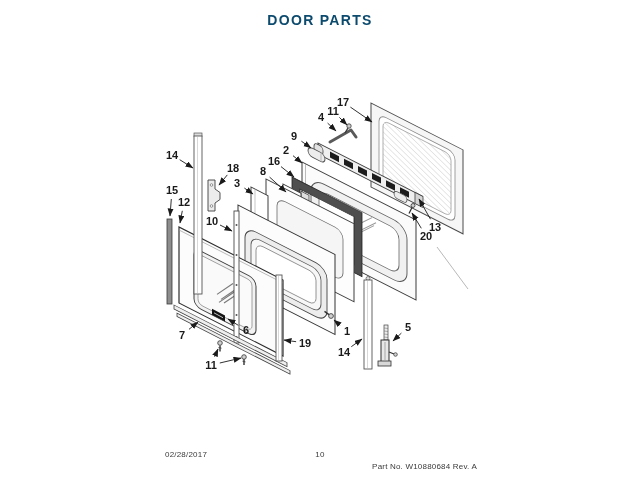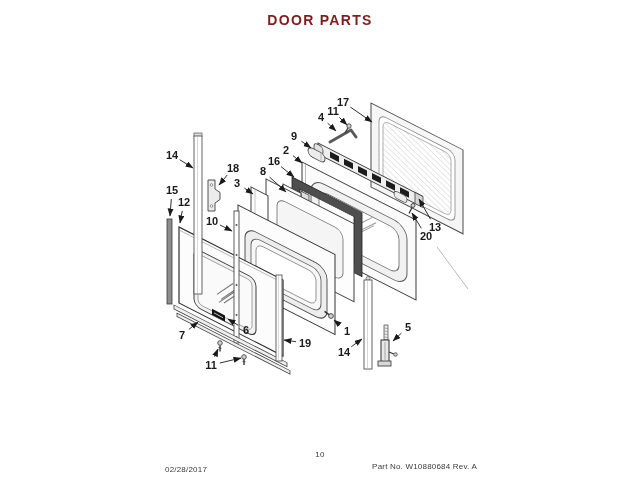--- a/index.html
+++ b/index.html
@@ -1,23 +1,23 @@
 <!DOCTYPE html>
 <html><head>
 <meta charset="utf-8">
 <style>
   html,body{margin:0;padding:0;background:#ffffff;}
   .page{position:relative;width:640px;height:480px;background:#ffffff;overflow:hidden;
         font-family:"Liberation Sans",sans-serif;}
   .title{position:absolute;top:12px;left:0;width:100%;text-align:center;
-         font-size:14px;font-weight:700;letter-spacing:1.3px;color:#7f1d1d;}
+         font-size:14px;font-weight:700;letter-spacing:1.3px;color:#0c4a6e;}
   .diagram{position:absolute;left:0;top:0;width:640px;height:480px;}
   .footer{position:absolute;left:0;top:447px;width:100%;height:14px;
           font-size:8px;color:#3a3a3a;letter-spacing:0.2px;}
-  .footer .date{position:absolute;left:165px;top:18px;}
+  .footer .date{position:absolute;left:165px;top:3px;}
   .footer .pageno{position:absolute;left:0;top:3px;width:100%;text-align:center;}
   .footer .partno{position:absolute;right:163px;top:15px;}
   #callout-layer text{font:700 11px "Liberation Sans",sans-serif;fill:#1a1a1a;}
   #callout-layer line{stroke:#1a1a1a;stroke-width:0.9;}
 </style>
 </head>
 <body>
 
 <div class="page">
 

